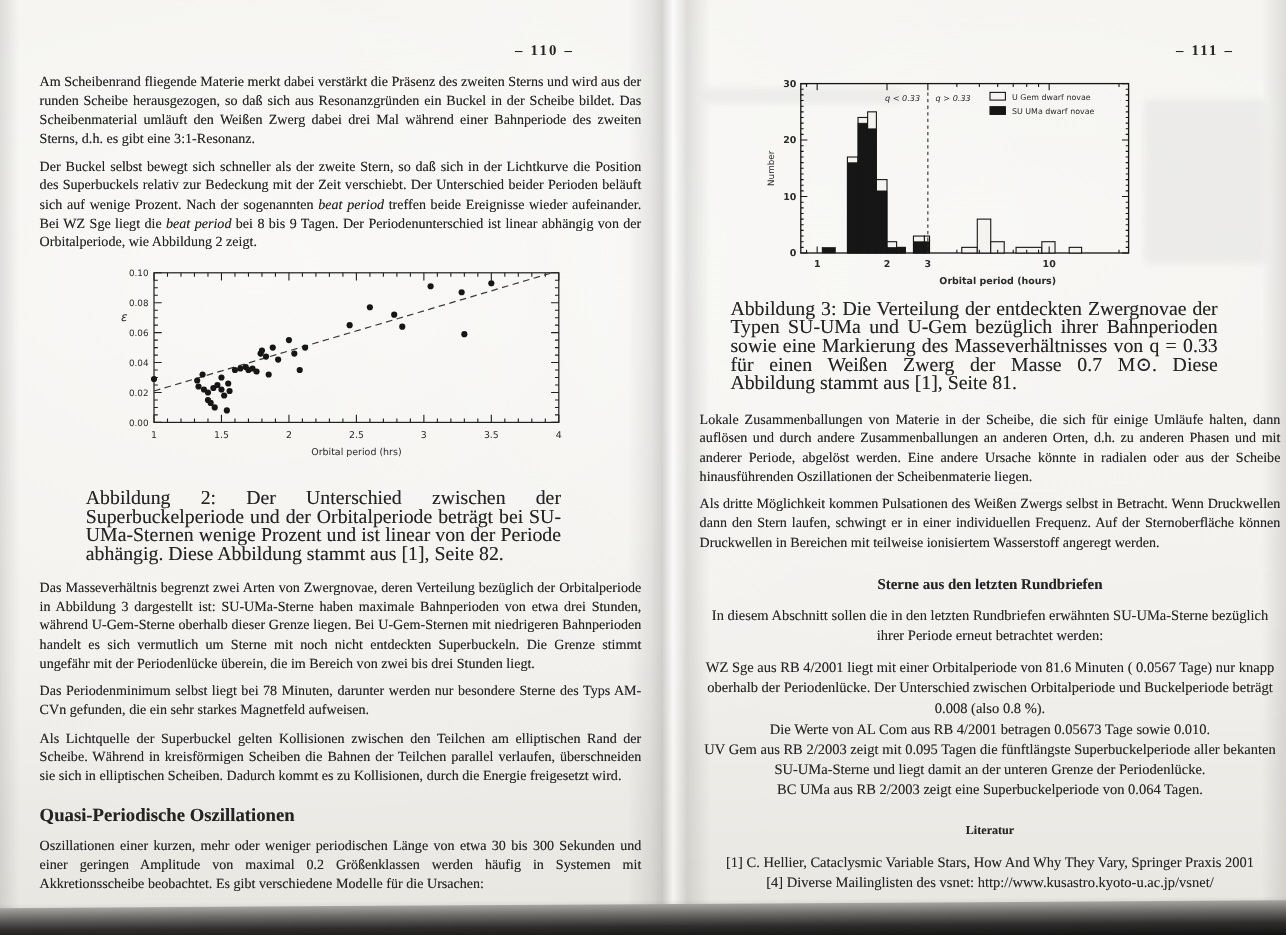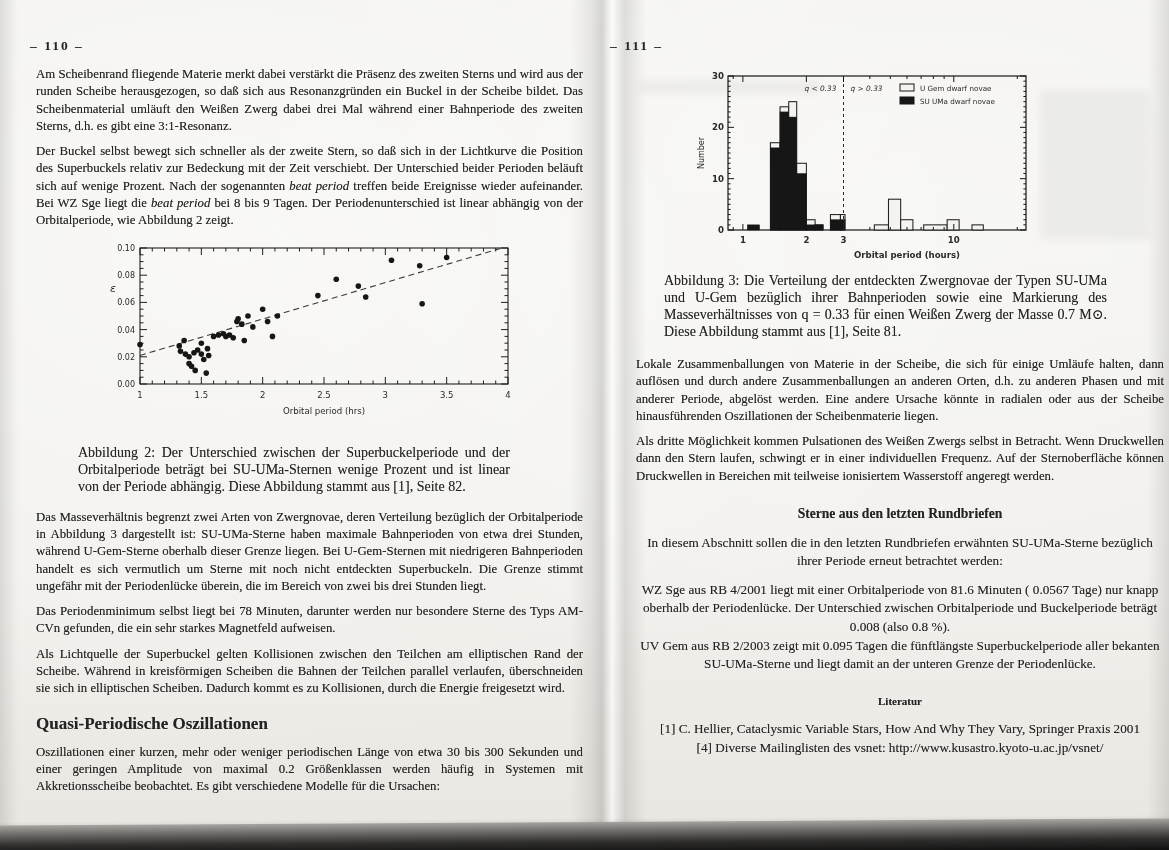--- a/index.html
+++ b/index.html
@@ -24,25 +24,25 @@
     background:linear-gradient(90deg,rgba(0,0,0,0) 0%,rgba(0,0,0,0.07) 28%,rgba(0,0,0,0.14) 42%,rgba(255,255,255,0.55) 55%,rgba(0,0,0,0.10) 72%,rgba(0,0,0,0) 100%);}
   .bottom-band{position:absolute;left:-10px;right:-10px;bottom:-6px;height:34px;
     background:linear-gradient(180deg,#a7a5a1 0%,#6b6966 28%,#2e2d2c 60%,#0c0c0c 100%);
     transform:rotate(-0.35deg);}
   .bottom-band-soft{position:absolute;left:-10px;right:-10px;bottom:22px;height:10px;
     background:linear-gradient(180deg,rgba(0,0,0,0) 0%,rgba(0,0,0,0.12) 100%);
     transform:rotate(-0.35deg);}
   .smudge{position:absolute;filter:blur(3px);opacity:0.06;background:#555;border-radius:4px;}
 
   .page-col{position:absolute;}
-  .page-header{font-weight:bold;font-size:13.5px;letter-spacing:2px;text-align:left;}
+  .page-header{font-weight:bold;font-size:13.5px;letter-spacing:2px;text-align:right;}
   .para{font-size:12.8px;line-height:17.3px;text-align:justify;margin:0 0 8px 0;
     text-shadow:0 0 0.45px rgba(20,20,20,0.45);}
   .para i{font-style:italic;}
-  .caption{font-size:14px;line-height:17px;text-align:justify;
+  .caption{font-size:18px;line-height:17px;text-align:justify;
     text-shadow:0 0 0.4px rgba(20,20,20,0.4);}
   .sect-heading{font-weight:bold;font-size:17px;margin:16px 0 10px 0;
     text-shadow:0 0 0.4px rgba(20,20,20,0.4);}
   .typed{font-size:13.2px;line-height:18.6px;text-align:center;
     text-shadow:0 0 0.35px rgba(20,20,20,0.35);}
   .typed-block{margin:0 0 10px 0;}
   .fig-wrap{position:relative;}
   svg text{font-family:"DejaVu Sans","Liberation Sans",sans-serif;fill:#2a2a2a;}
 </style>
 </head>
@@ -380,21 +380,23 @@
 
   <div class="caption" style="margin:0 0 16px 28px;width:443px;">Abbildung 3: Die Verteilung der entdeckten Zwergnovae der Typen SU-UMa und U-Gem bezüglich ihrer Bahnperioden sowie eine Markierung des Masseverhältnisses von q = 0.33 für einen Weißen Zwerg der Masse 0.7 M⊙. Diese Abbildung stammt aus [1], Seite 81.</div>
 
   <p class="para">Lokale Zusammenballungen von Materie in der Scheibe, die sich für einige Umläufe halten, dann auflösen und durch andere Zusammenballungen an anderen Orten, d.h. zu anderen Phasen und mit anderer Periode, abgelöst werden. Eine andere Ursache könnte in radialen oder aus der Scheibe hinausführenden Oszillationen der Scheibenmaterie liegen.</p>
   <p class="para" style="margin-bottom:14px;">Als dritte Möglichkeit kommen Pulsationen des Weißen Zwergs selbst in Betracht. Wenn Druckwellen dann den Stern laufen, schwingt er in einer individuellen Frequenz. Auf der Sternoberfläche können Druckwellen in Bereichen mit teilweise ionisiertem Wasserstoff angeregt werden.</p>
 
   <div class="sect-heading typed" style="font-size:13.6px;margin-top:20px;">Sterne aus den letzten Rundbriefen</div>
   <div class="typed typed-block">In diesem Abschnitt sollen die in den letzten Rundbriefen erwähnten SU-UMa-Sterne bezüglich ihrer Periode erneut betrachtet werden:</div>
   <div class="typed typed-block">
     <div>WZ Sge aus RB 4/2001 liegt mit einer Orbitalperiode von 81.6 Minuten ( 0.0567 Tage) nur knapp oberhalb der Periodenlücke. Der Unterschied zwischen Orbitalperiode und Buckelperiode beträgt  0.008 (also 0.8 %).</div>
+    <div>Die Werte von AL  Com aus RB 4/2001 betragen 0.05673 Tage sowie 0.010.</div>
     <div>UV Gem aus RB 2/2003 zeigt mit 0.095 Tagen die fünftlängste Superbuckelperiode aller bekanten SU-UMa-Sterne und liegt damit an der unteren Grenze der Periodenlücke.</div>
+    <div>BC UMa aus RB 2/2003 zeigt eine Superbuckelperiode von 0.064 Tagen.</div>
   </div>
 
   <div class="sect-heading typed" style="font-size:11px;margin-top:18px;">Literatur</div>
   <div class="typed">
     <div>[1] C. Hellier, Cataclysmic Variable Stars, How And Why They Vary, Springer Praxis 2001</div>
     <div>[4] Diverse Mailinglisten des vsnet: http://www.kusastro.kyoto-u.ac.jp/vsnet/</div>
   </div>
 </div>
 
 </body></html>

